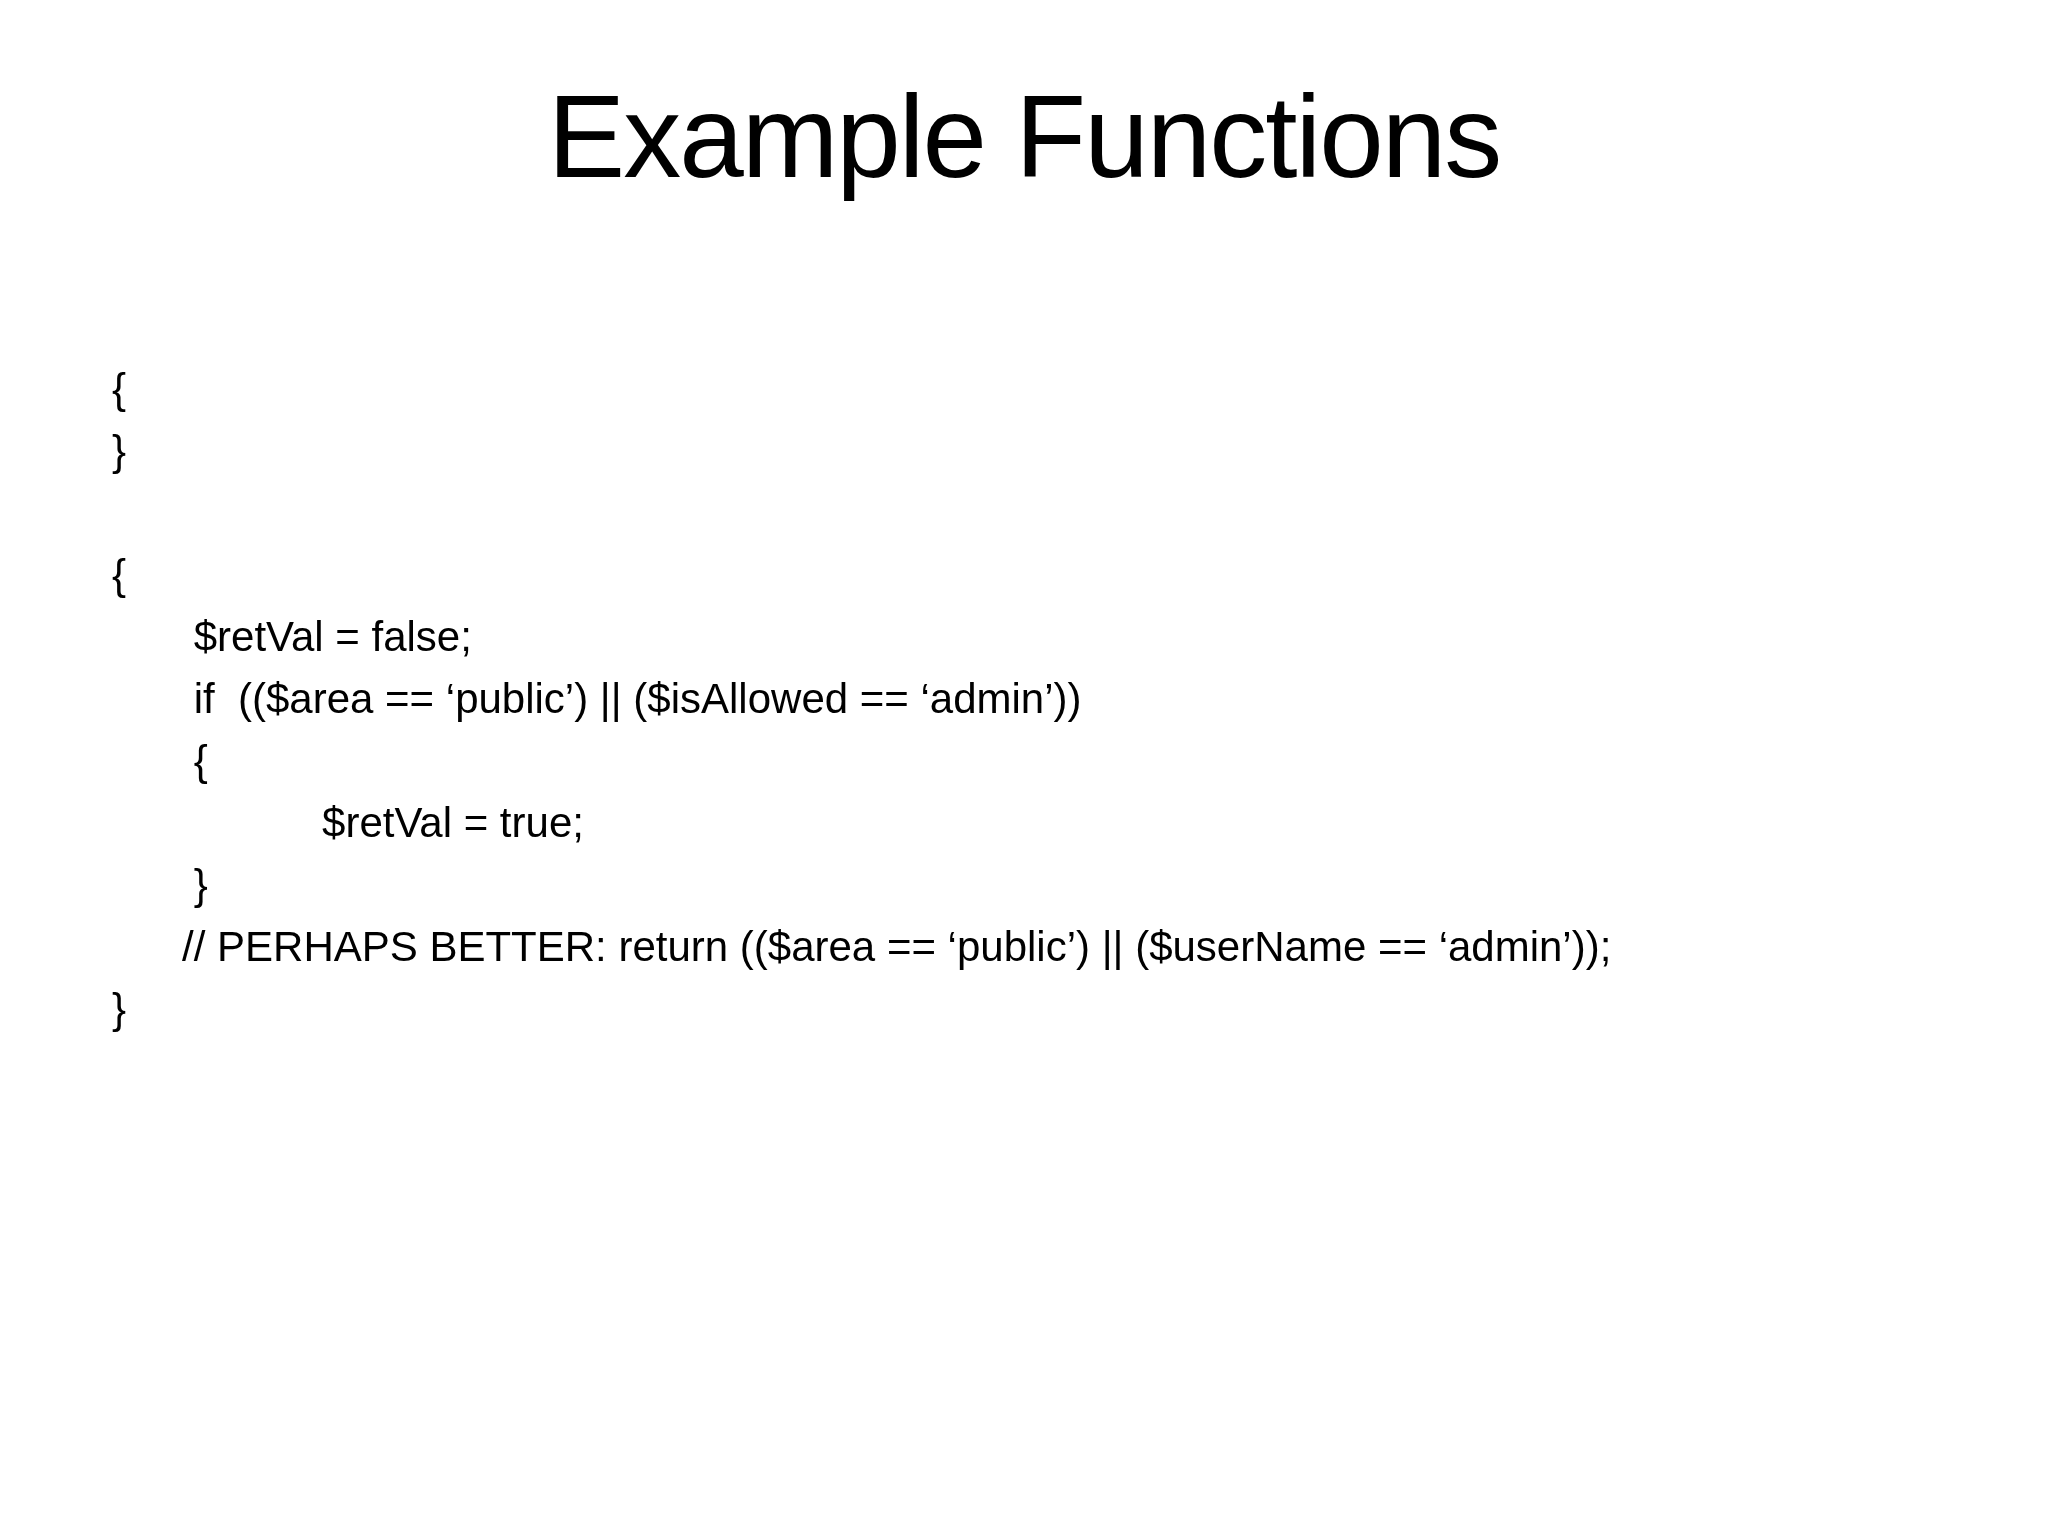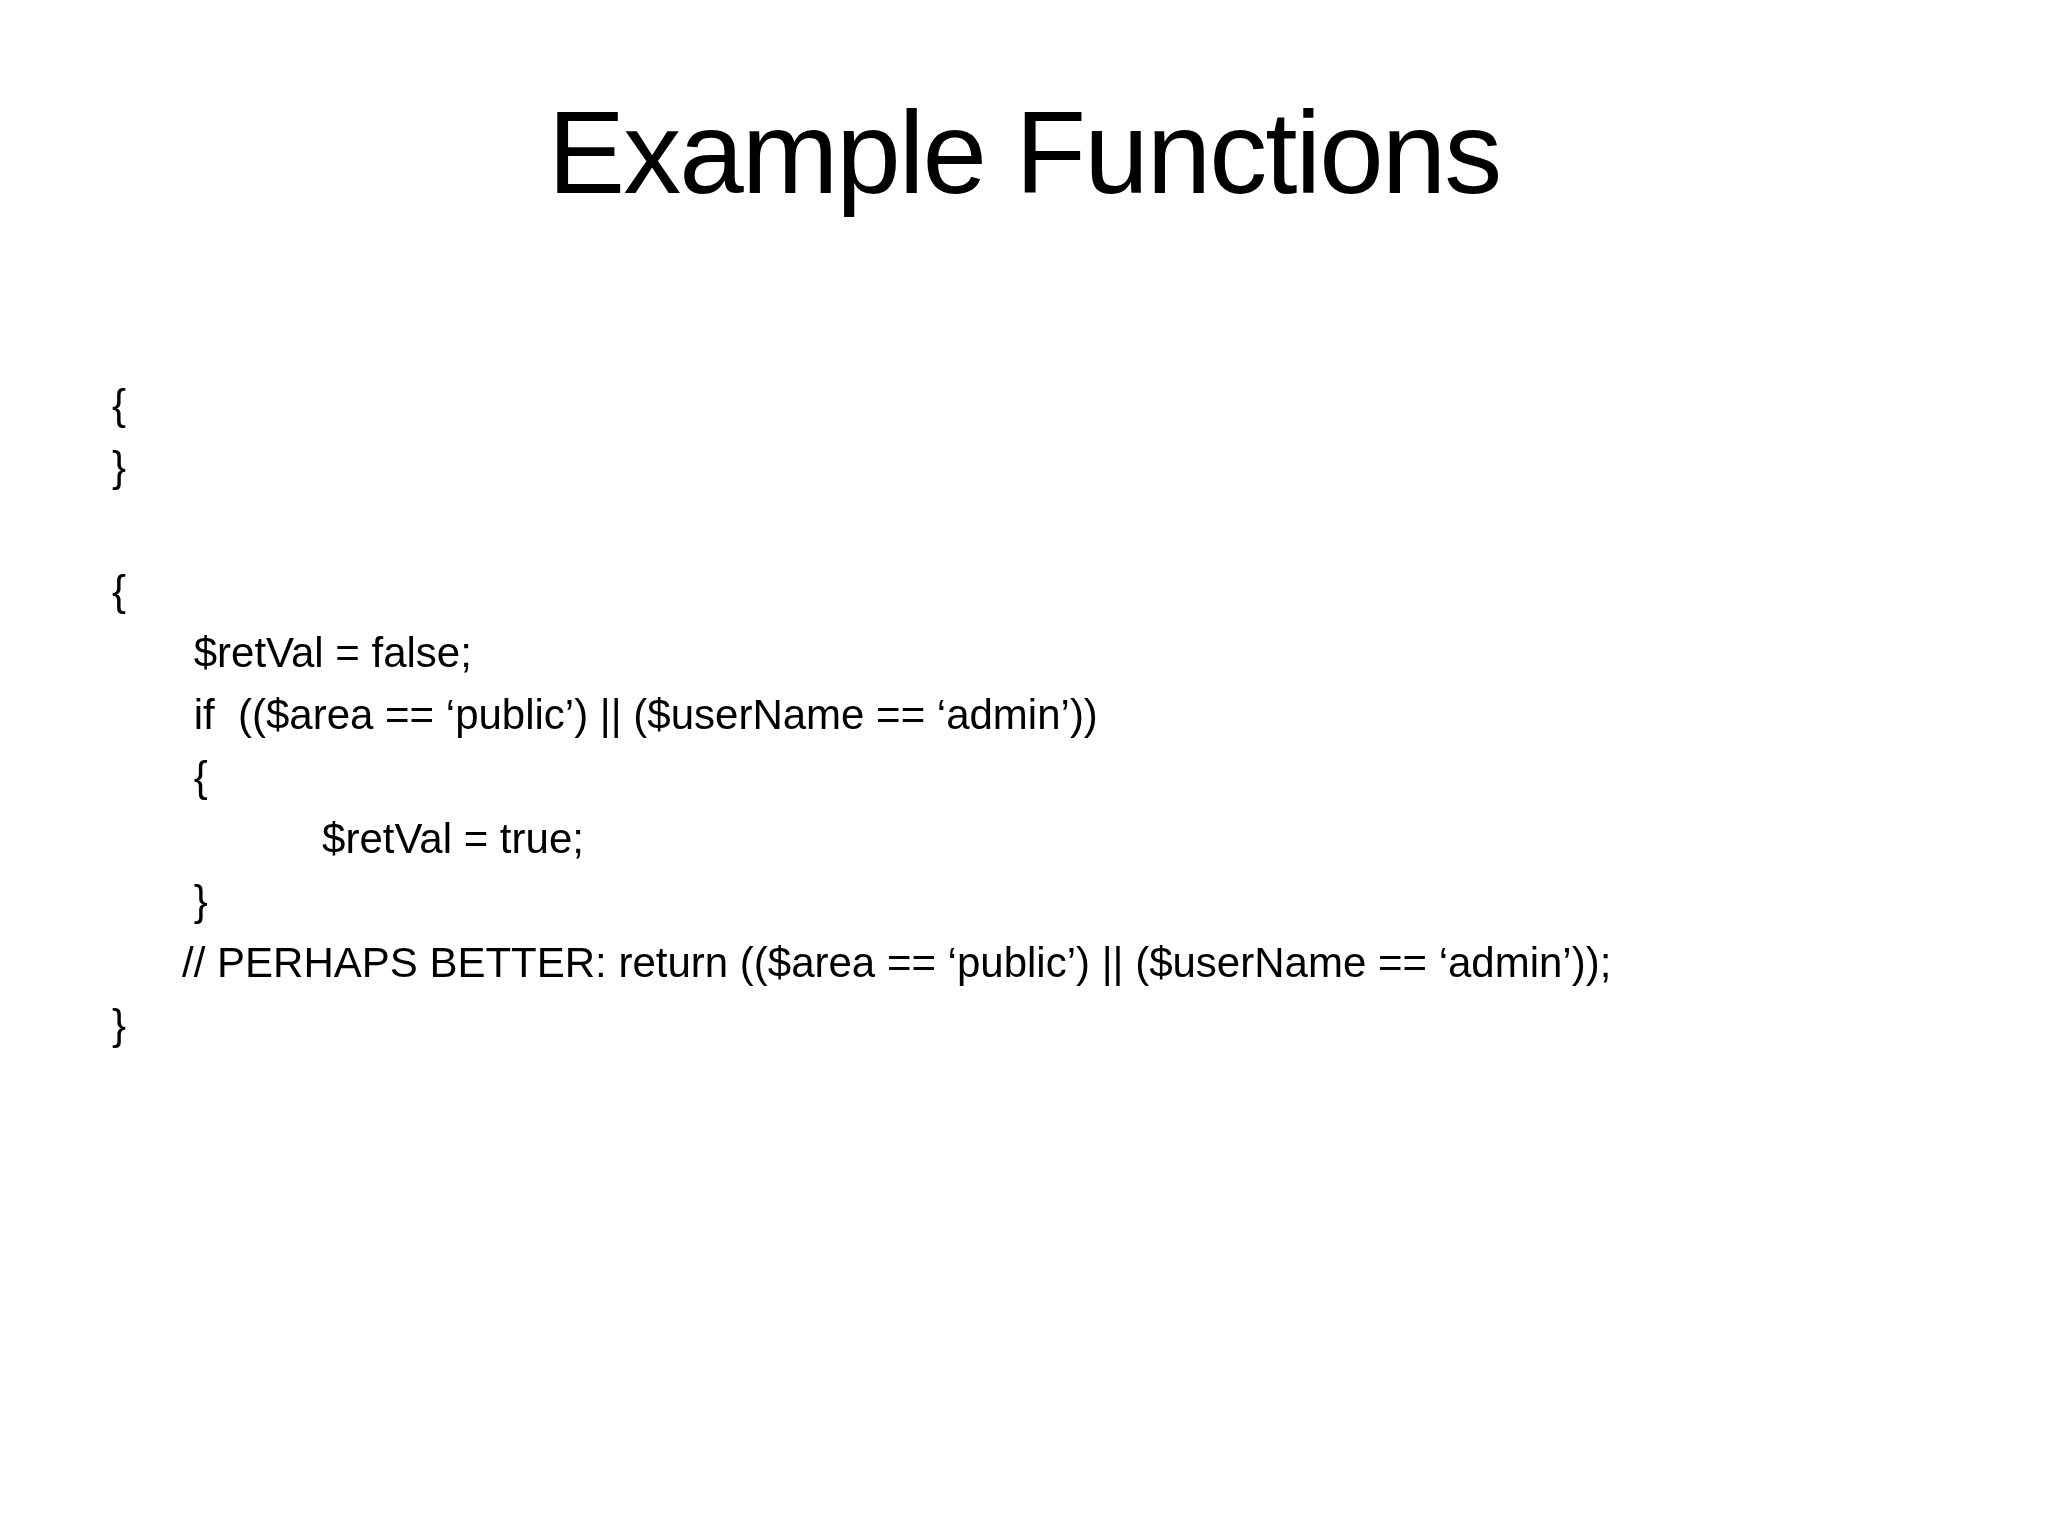--- a/index.html
+++ b/index.html
@@ -12,21 +12,20 @@
     height: 1536px;
     overflow: hidden;
     font-family: "Liberation Sans", sans-serif;
     color: #000000;
   }
   .slide {
     position: relative;
     width: 2048px;
     height: 1140px;
     background: #ffffff;
-    margin-top: 16px;
   }
   .slide-title {
     position: absolute;
     top: 70px;
     left: 0;
     width: 100%;
     margin: 0;
     text-align: center;
     font-size: 116px;
     font-weight: 400;
@@ -54,21 +53,21 @@
 <div class="slide">
 
   <h1 class="slide-title">Example Functions</h1>
 
   <div class="code-block">
     <div class="code-line">{</div>
     <div class="code-line">}</div>
     <div class="code-line"></div>
     <div class="code-line">{</div>
     <div class="code-line">       $retVal = false;</div>
-    <div class="code-line">       if  (($area == ‘public’) || ($userName == ‘admin’))</div>
+    <div class="code-line">       if  (($area == ‘public’) || ($isAllowed == ‘admin’))</div>
     <div class="code-line">       {</div>
     <div class="code-line">                  $retVal = true;</div>
     <div class="code-line">       }</div>
     <div class="code-line">      // PERHAPS BETTER: return (($area == ‘public’) || ($userName == ‘admin’));</div>
     <div class="code-line">}</div>
   </div>
 
 </div>
 
 </body></html>

